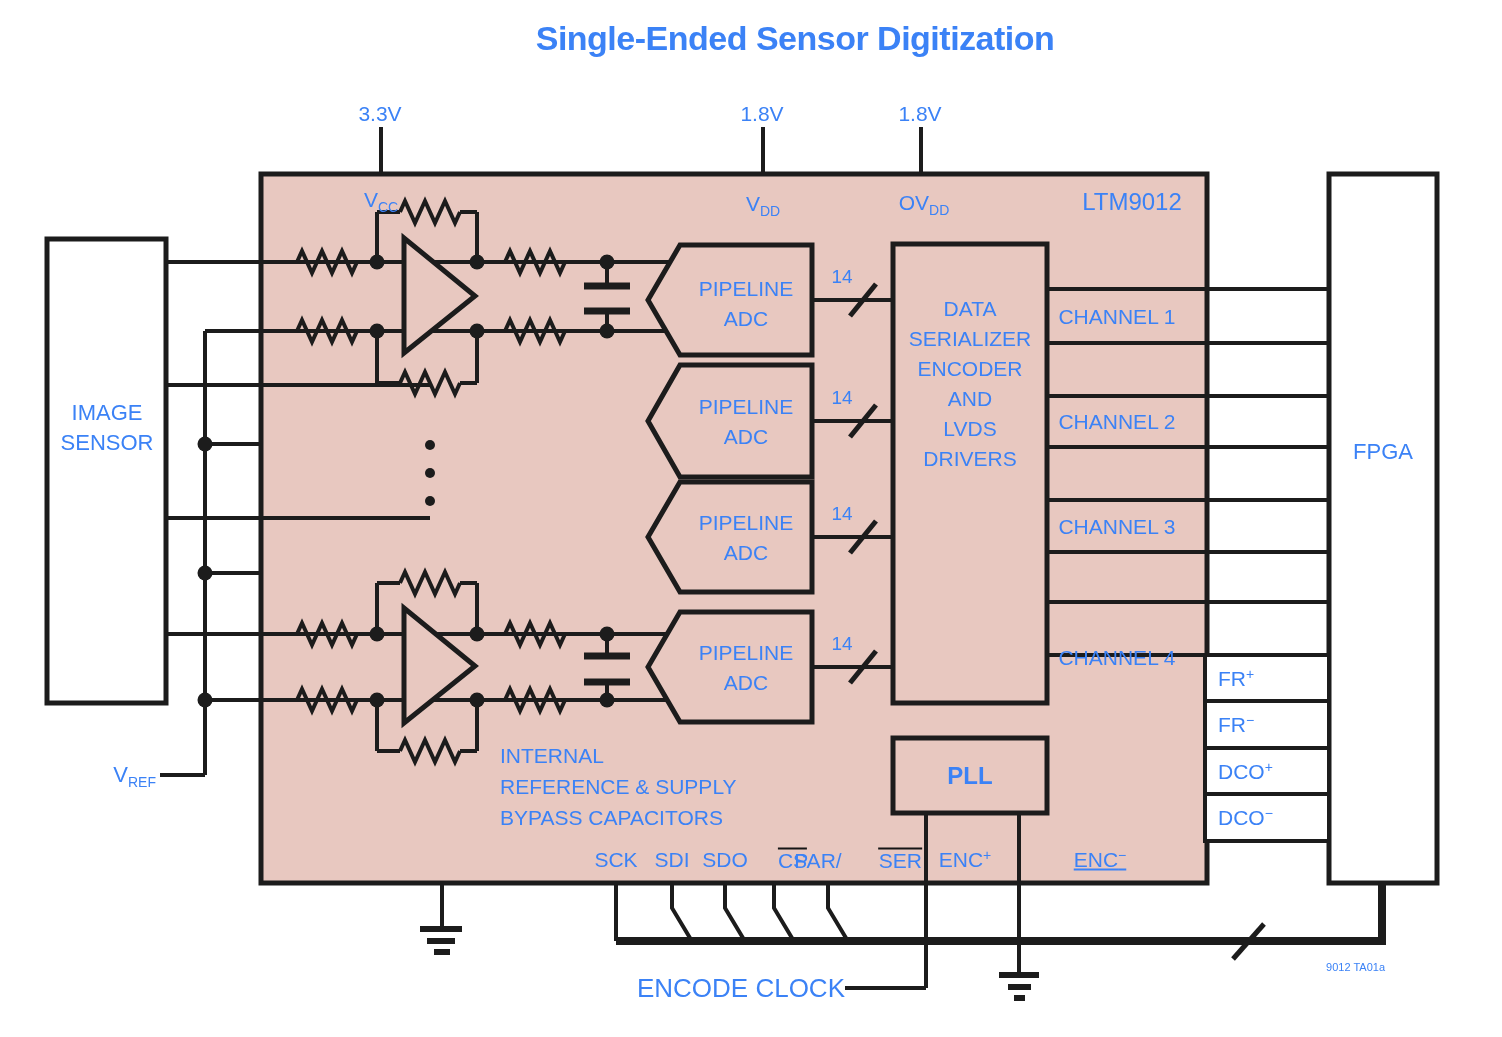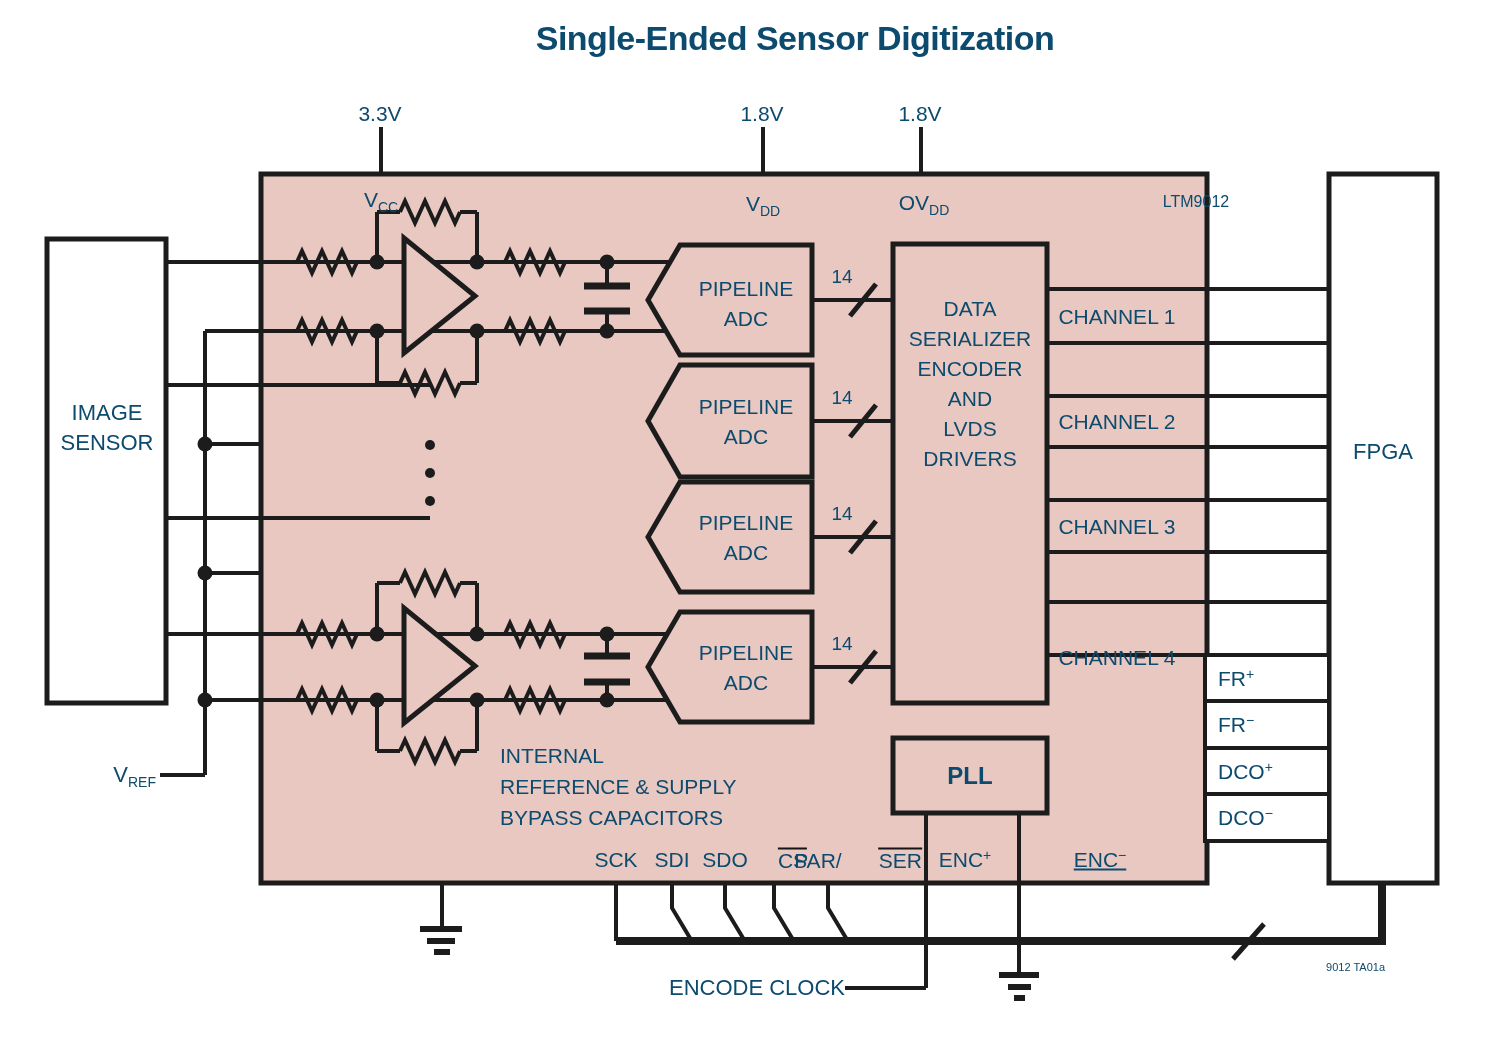--- a/index.html
+++ b/index.html
@@ -1,19 +1,19 @@
 <!DOCTYPE html>
 <html><head>
 <meta charset="utf-8">
 <style>
   html,body{margin:0;padding:0;background:#fff;}
   #stage{position:relative;width:1502px;height:1037px;background:#ffffff;overflow:hidden;
          font-family:"Liberation Sans", sans-serif;color:#151515;}
   #stage svg{position:absolute;left:0;top:0;}
-  .lbl{position:absolute;white-space:nowrap;font-size:21px;color:#0c4a6e;line-height:1;}
+  .lbl{position:absolute;white-space:nowrap;font-size:21px;color:#3b82f6;line-height:1;}
   .ctr{transform:translate(-50%,-50%);}
   .ctrx{transform:translate(-50%,0);}
   .rgt{transform:translate(-100%,-50%);}
   .lft{transform:translate(0,-50%);}
   .title{font-size:34px;font-weight:bold;letter-spacing:-0.5px;}
   .supply{font-size:21px;}
   .blocktxt{text-align:center;}
   .lh30{line-height:30px;}
   .lh31{line-height:31px;}
   .sub{font-size:14px;position:relative;top:5px;}
@@ -205,21 +205,21 @@
   <div class="lbl title ctrx" style="left:795px;top:21px;">Single-Ended Sensor Digitization</div>
 
   <div class="lbl supply ctr" style="left:380px;top:113px;">3.3V</div>
   <div class="lbl supply ctr" style="left:762px;top:113px;">1.8V</div>
   <div class="lbl supply ctr" style="left:920px;top:113px;">1.8V</div>
 
   <div class="lbl ctr" style="left:381px;top:199px;"><span>V</span><span class="sub">CC</span></div>
   <div class="lbl ctr" style="left:763px;top:203px;"><span>V</span><span class="sub">DD</span></div>
   <div class="lbl ctr" style="left:924px;top:202px;"><span>OV</span><span class="sub">DD</span></div>
 
-  <div class="lbl ctr" style="left:1196px;top:202px;font-size:16px;">LTM9012</div>
+  <div class="lbl ctr" style="left:1132px;top:202px;font-size:24px;">LTM9012</div>
 
   <div class="lbl blocktxt ctrx lh30" style="left:107px;top:398px;font-size:22px;">
     <div>IMAGE</div>
     <div>SENSOR</div>
   </div>
 
   <div class="lbl ctr" style="left:1383px;top:452px;font-size:22px;">FPGA</div>
 
   <div class="lbl blocktxt ctrx lh30" style="left:746px;top:274px;">
     <div>PIPELINE</div>
@@ -273,17 +273,17 @@
   <div class="lbl ctr" style="left:616px;top:859px;">SCK</div>
   <div class="lbl ctr" style="left:672px;top:859px;">SDI</div>
   <div class="lbl ctr" style="left:725px;top:859px;">SDO</div>
   <div class="lbl ctr" style="left:774px;top:859px;"><span class="ovl">CS</span></div>
   <div class="lbl ctr" style="left:858px;top:859px;"><span>PAR/</span><span class="ovl">SER</span></div>
   <div class="lbl ctr" style="left:965px;top:859px;"><span>ENC</span><span class="sup">+</span></div>
   <div class="lbl ctr" style="left:1100px;top:859px;text-decoration:underline;"><span>ENC</span><span class="sup">−</span></div>
 
   <div class="lbl rgt" style="left:156px;top:775px;font-size:22px;"><span>V</span><span class="sub">REF</span></div>
 
-  <div class="lbl rgt" style="left:845px;top:988px;font-size:22px;">ENCODE CLOCK</div>
+  <div class="lbl rgt" style="left:845px;top:988px;font-size:26px;">ENCODE CLOCK</div>
 
   <div class="lbl small rgt" style="left:1385px;top:967px;">9012 TA01a</div>
 
 </div>
 
 </body></html>

